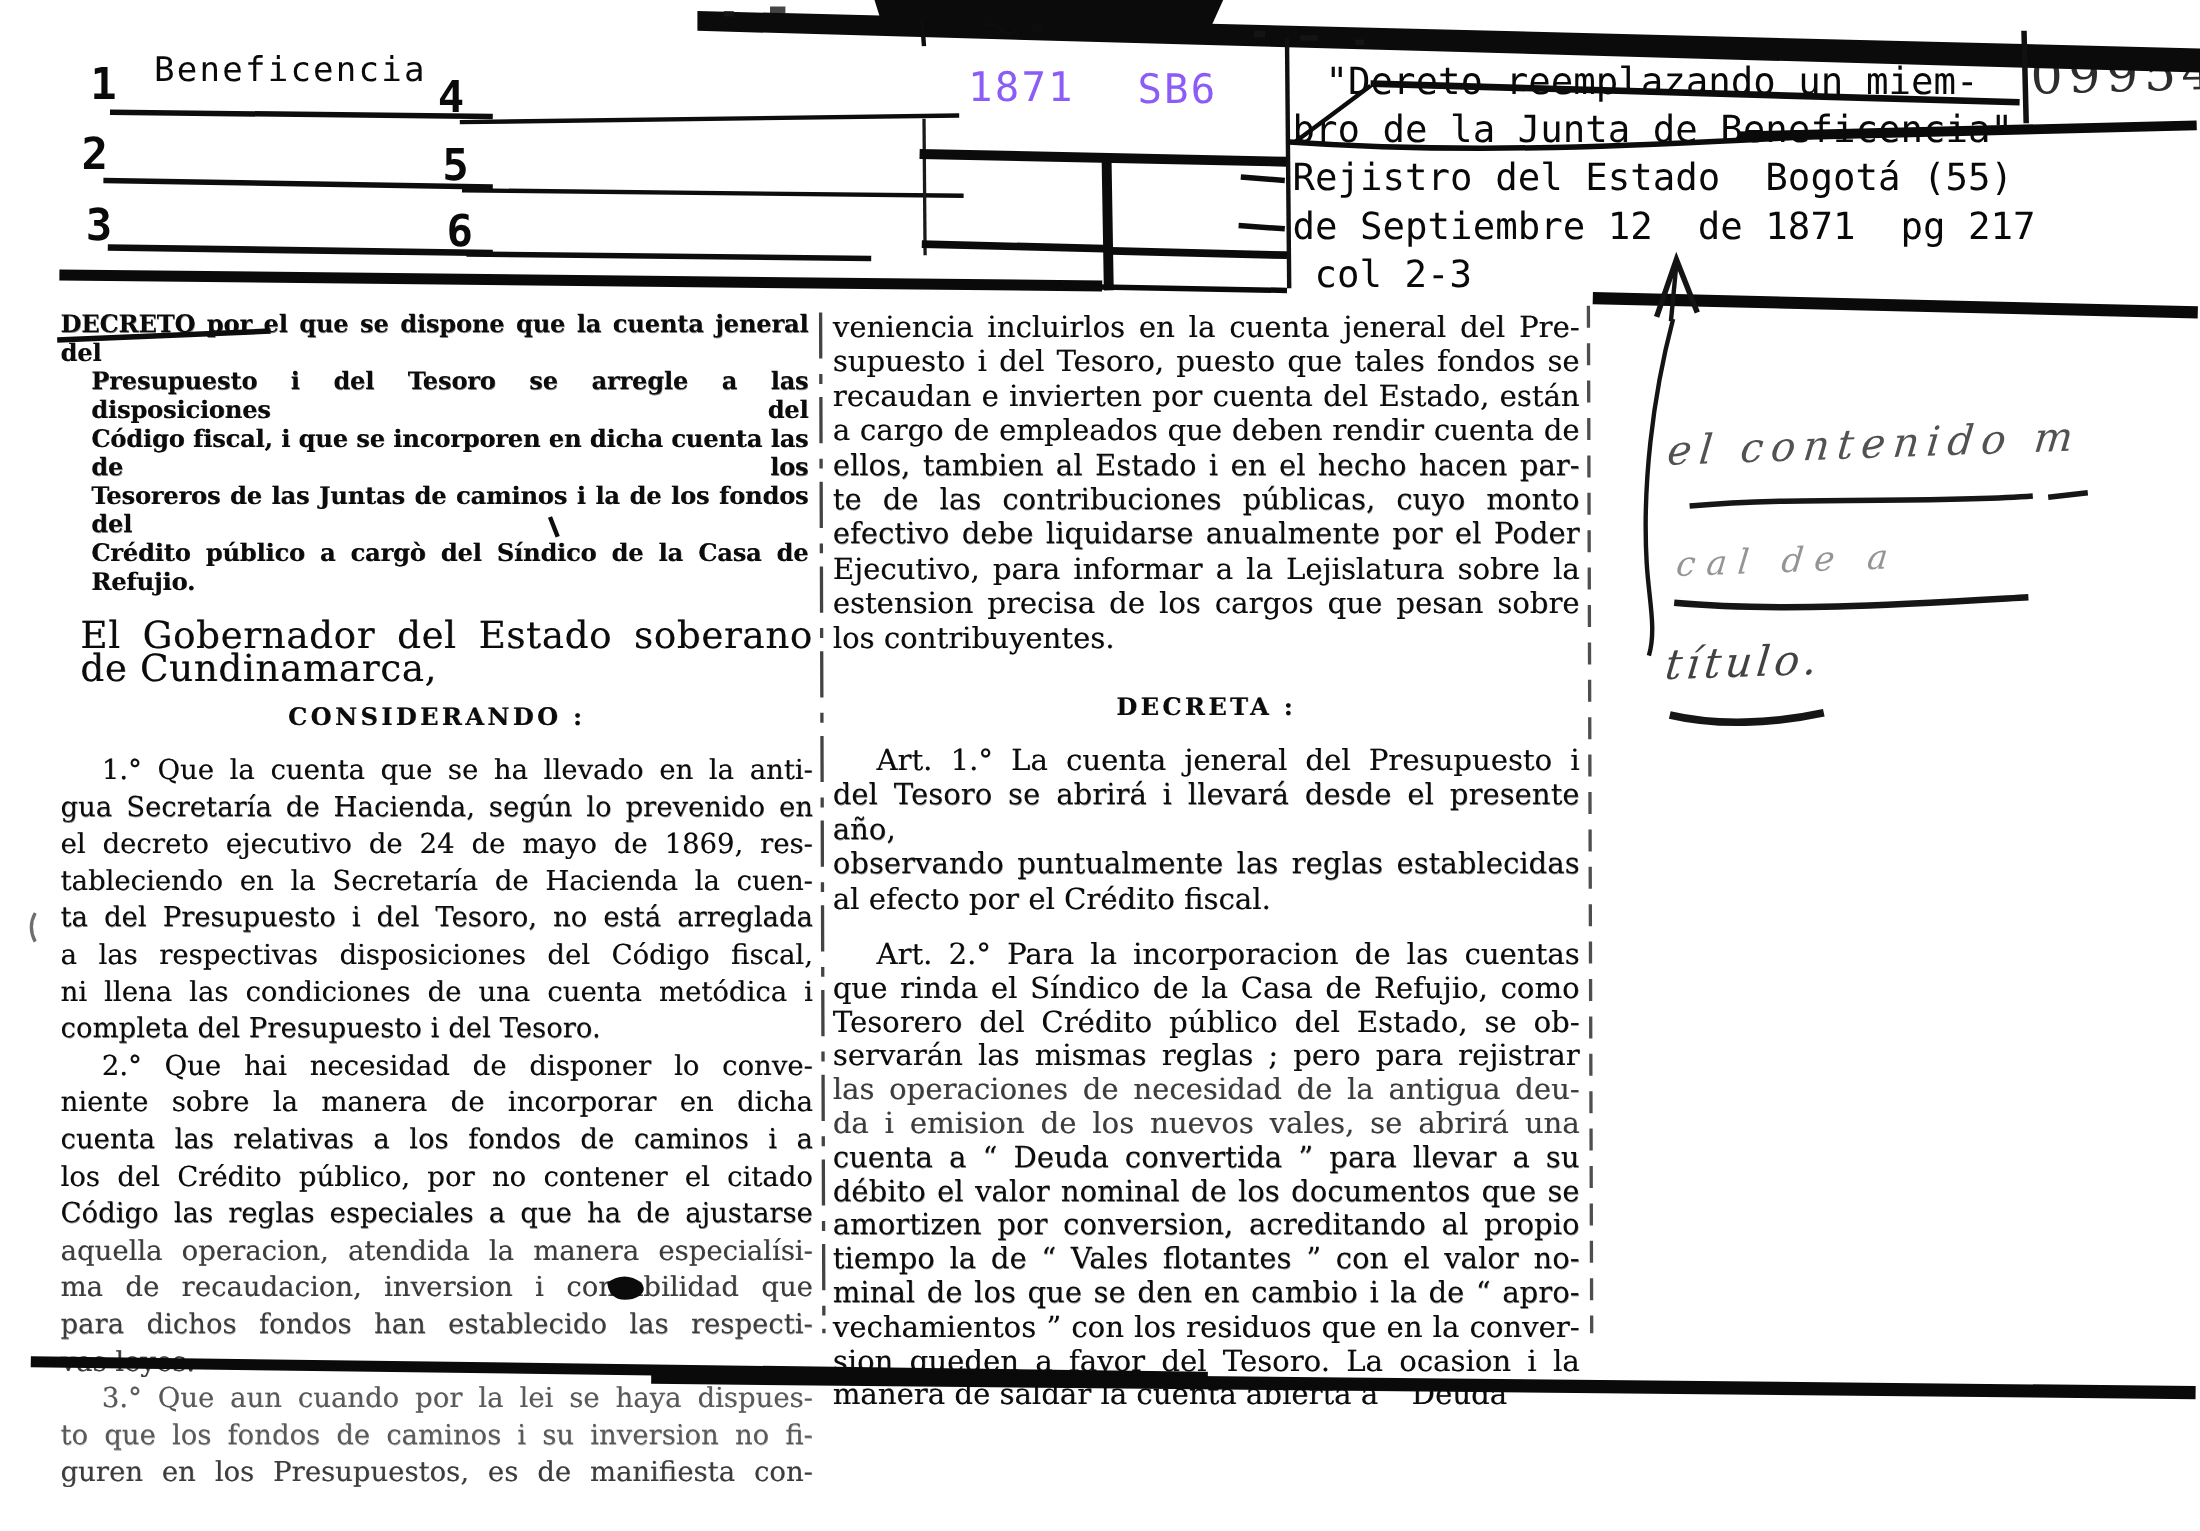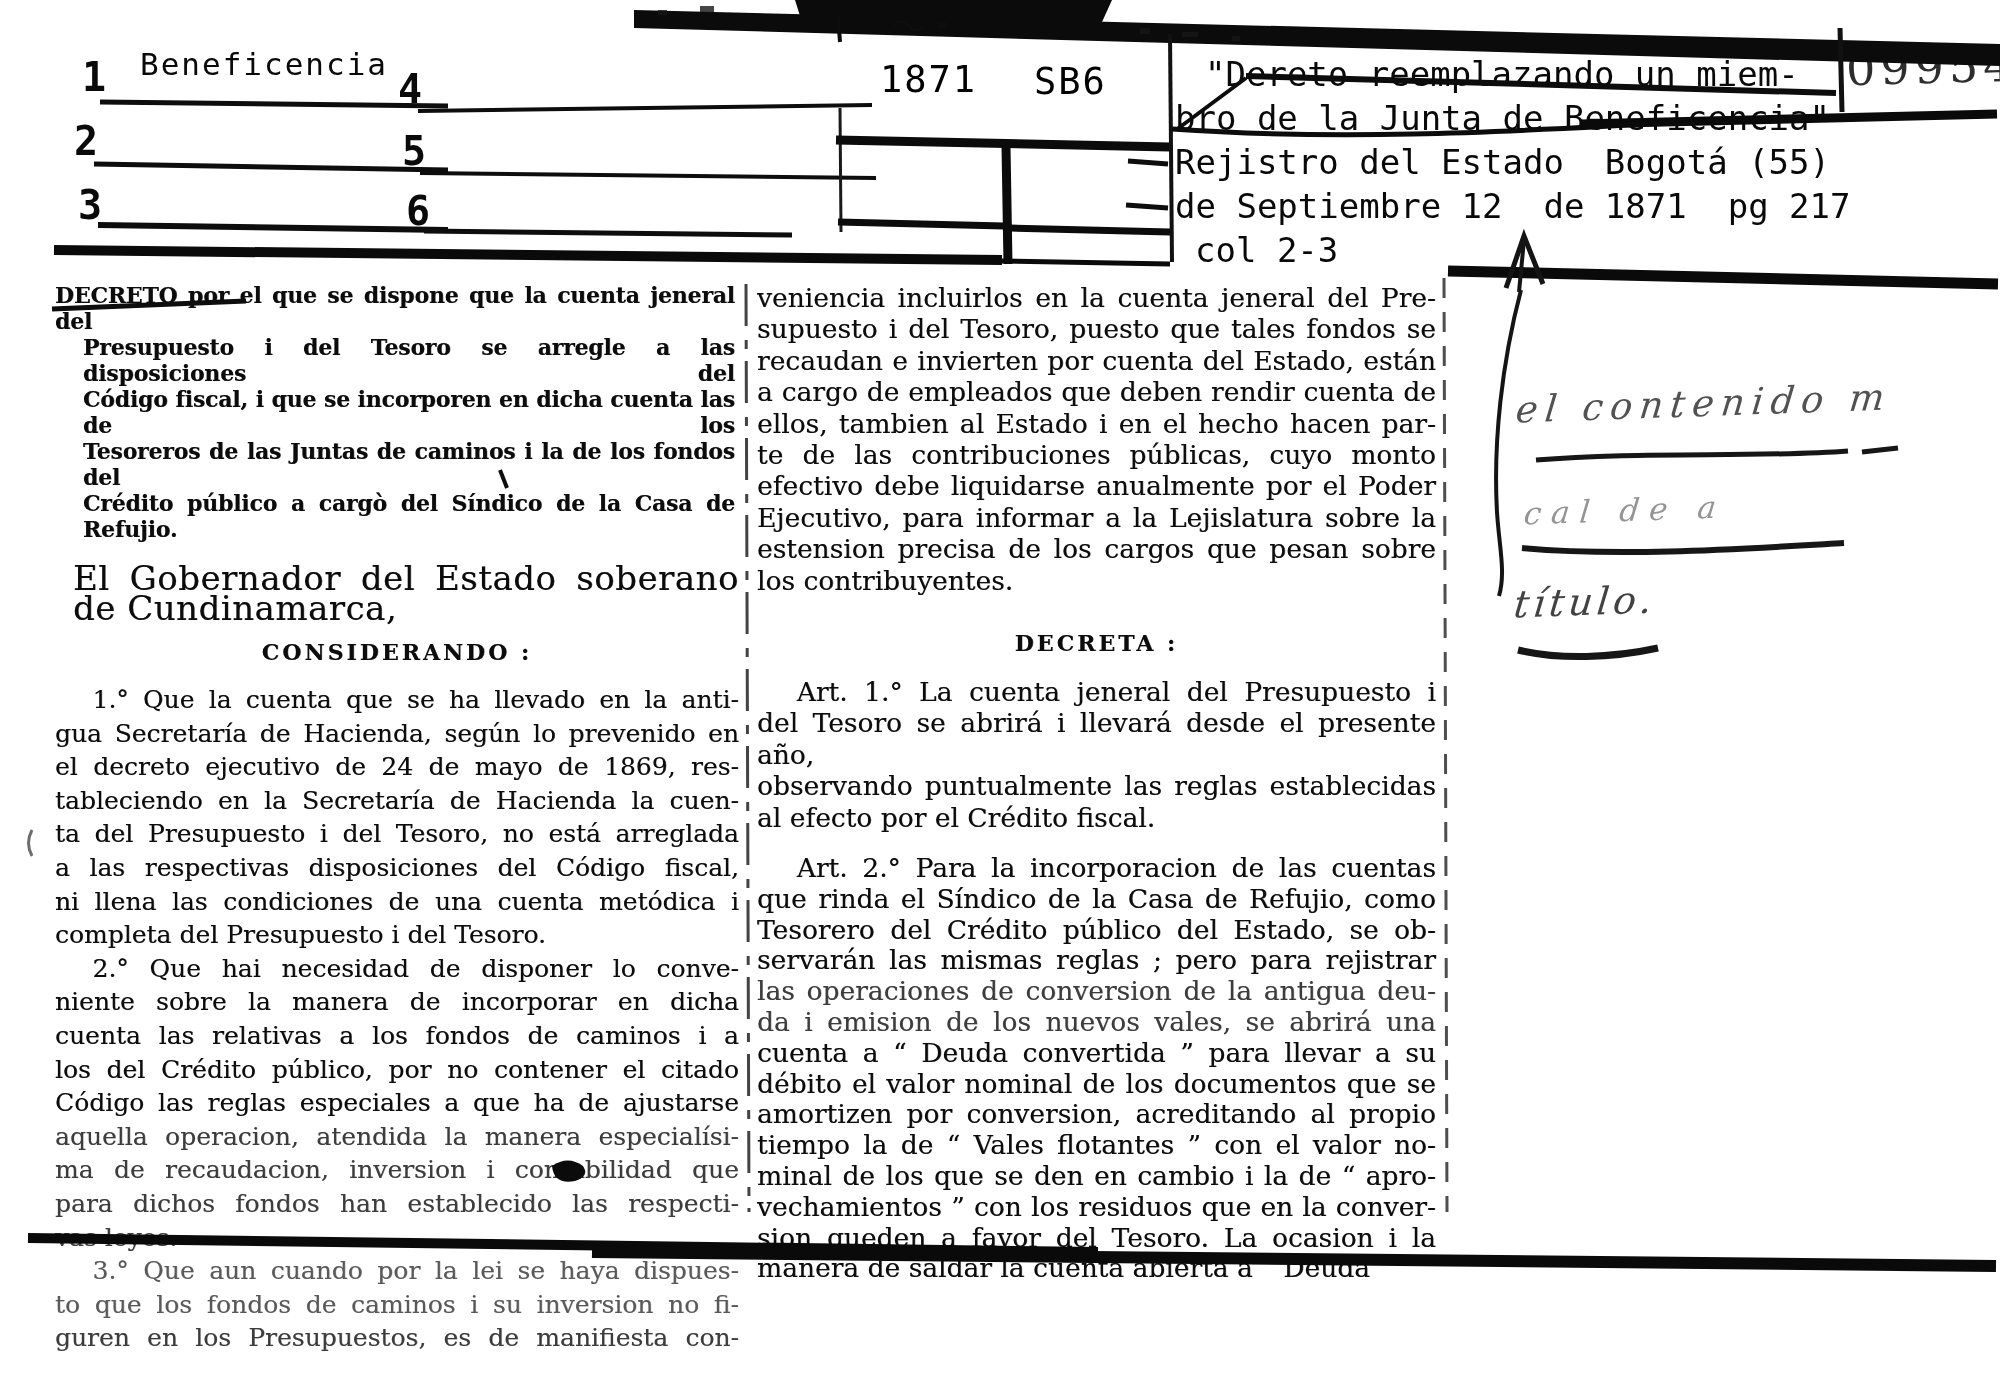--- a/index.html
+++ b/index.html
@@ -2,21 +2,21 @@
 <html><head>
 <meta charset="utf-8">
 <style>
   html,body{margin:0;padding:0}
   body{width:2000px;height:1392px;background:#ffffff;position:relative;overflow:hidden;
        font-family:"DejaVu Serif","Liberation Serif",serif;color:#0d0d0d}
   .abs{position:absolute}
   
   .fnum{font:700 40px "DejaVu Sans Mono","Liberation Mono",monospace;color:#0a0a0a}
   .fval{font:400 31px "DejaVu Sans Mono","Liberation Mono",monospace;letter-spacing:2px;color:#0a0a0a}
-  .stamp{font:400 37px "DejaVu Sans Mono","Liberation Mono",monospace;letter-spacing:2px;color:#000000}
+  .stamp{font:400 37px "DejaVu Sans Mono","Liberation Mono",monospace;letter-spacing:2px;color:#8b5cf6}
   
   .cit{left:1175px;top:52px;width:780px;font:400 34px "DejaVu Sans Mono","Liberation Mono",monospace;
        line-height:44px;color:#090909}
   .cit-line{white-space:pre;height:44px}
   .cit-ind{padding-left:30px}
   .cit-ind2{padding-left:20px}
   .serial{left:1846px;top:40px;font:400 46px "DejaVu Serif",serif;letter-spacing:5px;
           transform:rotate(-1.5deg);opacity:.88;color:#111}
   
   .hw{font-family:"DejaVu Serif",serif;font-style:italic;color:#222;transform:rotate(-2deg) skewX(-8deg);white-space:pre}
@@ -124,21 +124,21 @@
       <div class="tl">  Art. 1.° La cuenta jeneral del Presupuesto i</div>
       <div class="tl">del Tesoro se abrirá i llevará desde el presente año,</div>
       <div class="tl">observando puntualmente las reglas establecidas</div>
       <div class="tl nj">al efecto por el Crédito fiscal.</div>
     </div>
   <div class="body3">
       <div class="tl">  Art. 2.° Para la incorporacion de las cuentas</div>
       <div class="tl">que rinda el Síndico de la Casa de Refujio, como</div>
       <div class="tl">Tesorero del Crédito público del Estado, se ob-</div>
       <div class="tl">servarán las mismas reglas ; pero para rejistrar</div>
-      <div class="tl dim">las operaciones de conversion de la antigua deu-</div>
+      <div class="tl dim">las operaciones de necesidad de la antigua deu-</div>
       <div class="tl dim">da i emision de los nuevos vales, se abrirá una</div>
       <div class="tl">cuenta a “ Deuda convertida ” para llevar a su</div>
       <div class="tl">débito el valor nominal de los documentos que se</div>
       <div class="tl">amortizen por conversion, acreditando al propio</div>
       <div class="tl">tiempo la de “ Vales flotantes ” con el valor no-</div>
       <div class="tl">minal de los que se den en cambio i la de “ apro-</div>
       <div class="tl">vechamientos ” con los residuos que en la conver-</div>
       <div class="tl">sion queden a favor del Tesoro. La ocasion i la</div>
       <div class="tl nj">manera de saldar la cuenta abierta a “ Deuda</div>
     </div>

